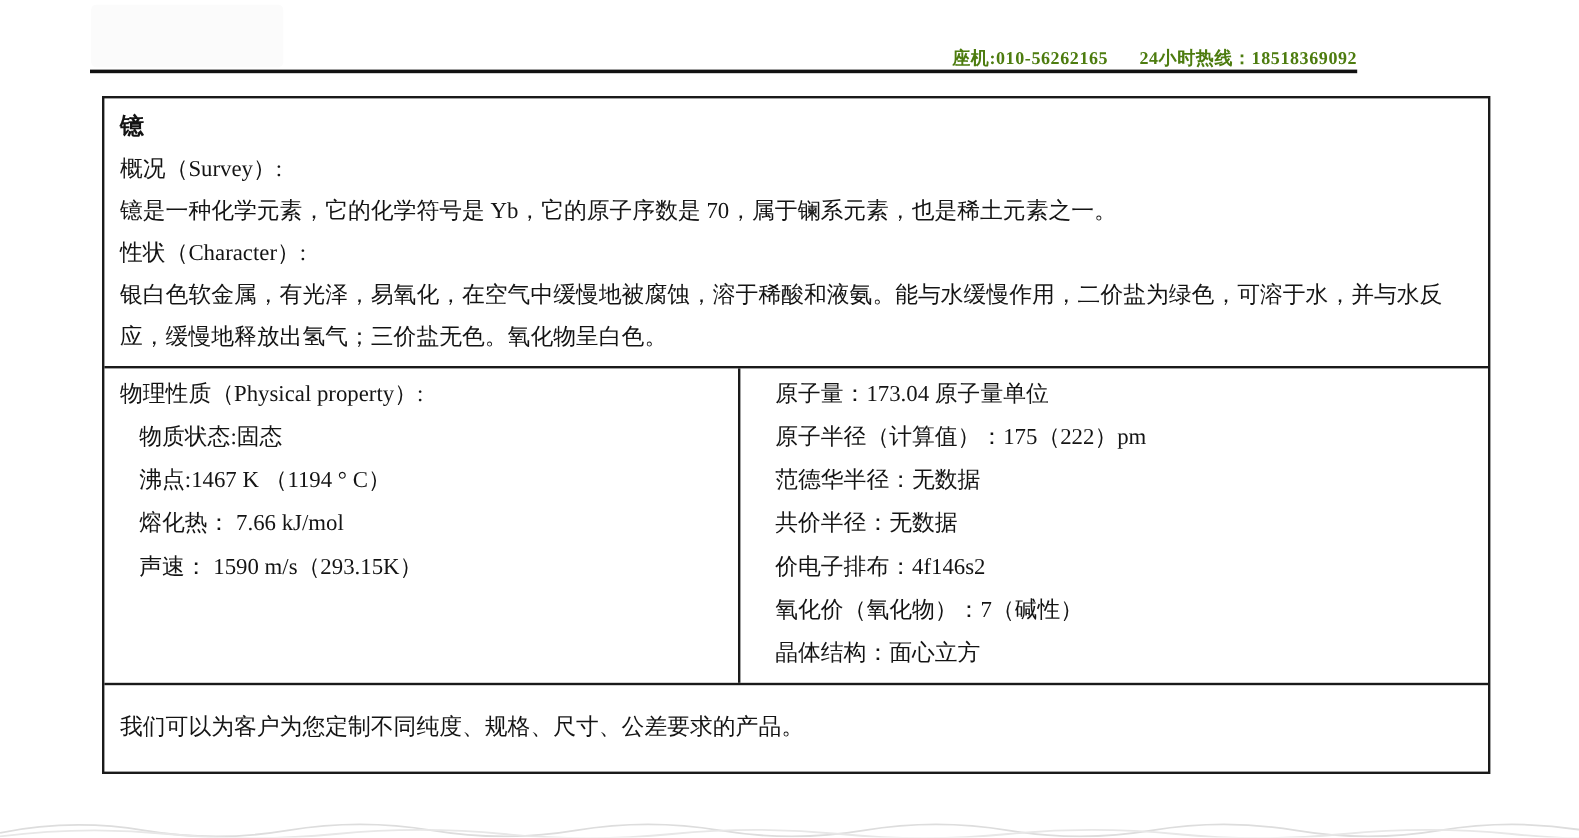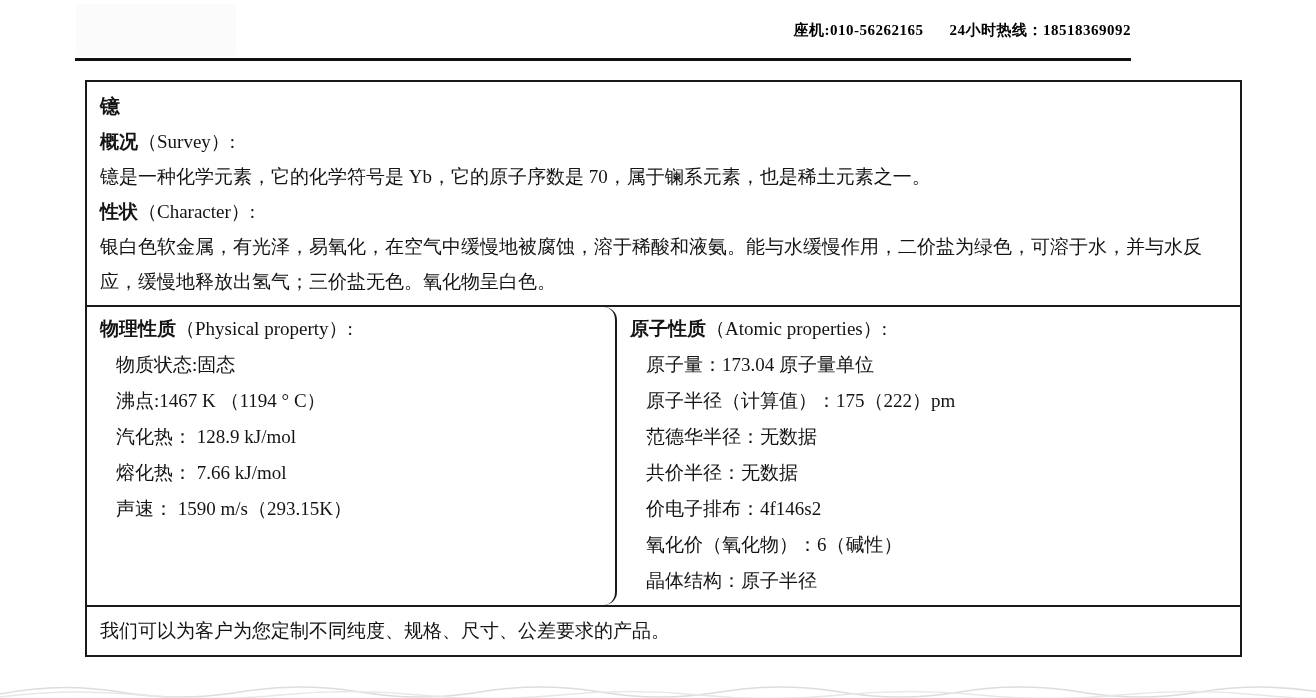--- a/index.html
+++ b/index.html
@@ -3,56 +3,56 @@
 <meta charset="utf-8">
 <style>
   html,body{margin:0;padding:0;}
   body{
     width:1316px;height:698px;position:relative;overflow:hidden;
     background:#ffffff;color:#141414;
     font-family:"Liberation Serif","DejaVu Serif",serif;
   }
   
   .site-header{
-    position:absolute;top:21px;right:185px;
-    font-size:15px;font-weight:bold;color:#000000;
+    position:absolute;top:39px;right:185px;
+    font-size:15px;font-weight:bold;color:#4d7c0f;
     letter-spacing:.5px;white-space:nowrap;
   }
   .site-header .sep{display:inline-block;width:26px;}
   .header-rule{
     position:absolute;top:58px;left:75px;width:1056px;height:3px;
     background:#111;
   }
   .logo-watermark{
     position:absolute;top:4px;left:76px;width:160px;height:52px;
     background:#fbfbfb;border-radius:4px;
   }
   
   .doc{
     position:absolute;left:85px;top:80px;width:1153px;
     border:2px solid #1a1a1a;background:#fff;
     font-size:19px;line-height:35px;
   }
   .sec{padding:7px 13px 6px 13px;}
   .doc-title{font-weight:bold;font-size:20px;}
-  .lead{font-weight:bold;}
+  .lead{font-weight:normal;}
   .lead-en{font-weight:normal;text-align:center;}
   .para{white-space:normal;}
   
   .cols{
     display:flex;border-top:2px solid #1a1a1a;border-bottom:2px solid #1a1a1a;
   }
-  .col{line-height:36px;padding:4px 13px 6px 13px;border-radius:13px;}
+  .col{line-height:36px;padding:4px 13px 6px 13px;}
   .col.left{width:502px;border-right:2px solid #1a1a1a;flex:none;}
   .col.right{flex:1;}
   .col-head{font-weight:bold;}
   .col-head .lead-en{font-weight:normal;}
   .prop-row{font-weight:normal;margin-left:16px;}
   
-  .note{padding:9px 13px;line-height:30px;}
+  .note{padding:21px 13px;line-height:30px;}
   
   .wave-deco{position:absolute;left:0;bottom:0;width:1316px;height:18px;}
 </style>
 </head>
 <body>
 
 <div class="logo-watermark"></div>
 
 <div class="site-header">
   <span>座机:010-56262165</span><span class="sep"></span><span>24小时热线：18518369092</span>
@@ -74,36 +74,32 @@
   </div>
 
   <div class="cols">
 
     <div class="col left">
       <div class="col-head">
         <span class="lead">物理性质</span><span class="lead-en">（Physical property）:</span>
       </div>
       <div class="prop-row">物质状态:固态</div>
       <div class="prop-row">沸点:1467 K （1194 ° C）</div>
-      <div class="prop-row">汽化热： 128.9 kJ/mol</div>
       <div class="prop-row">熔化热： 7.66 kJ/mol</div>
       <div class="prop-row">声速： 1590 m/s（293.15K）</div>
     </div>
 
     <div class="col right">
-      <div class="col-head">
-        <span class="lead">原子性质</span><span class="lead-en">（Atomic properties）:</span>
-      </div>
       <div class="prop-row">原子量：173.04 原子量单位</div>
       <div class="prop-row">原子半径（计算值）：175（222）pm</div>
       <div class="prop-row">范德华半径：无数据</div>
       <div class="prop-row">共价半径：无数据</div>
       <div class="prop-row">价电子排布：4f146s2</div>
-      <div class="prop-row">氧化价（氧化物）：6（碱性）</div>
-      <div class="prop-row">晶体结构：原子半径</div>
+      <div class="prop-row">氧化价（氧化物）：7（碱性）</div>
+      <div class="prop-row">晶体结构：面心立方</div>
     </div>
 
   </div>
 
   <div class="note">我们可以为客户为您定制不同纯度、规格、尺寸、公差要求的产品。</div>
 
 </div>
 
 <svg class="wave-deco" viewBox="0 0 1316 18" preserveAspectRatio="none">
   <path d="M0,14 Q60,2 120,12 T240,12 T360,12 T480,12 T600,12 T720,12 T840,12 T960,12 T1080,12 T1200,12 T1320,12" fill="none" stroke="#dddddd" stroke-width="1.5"></path>

